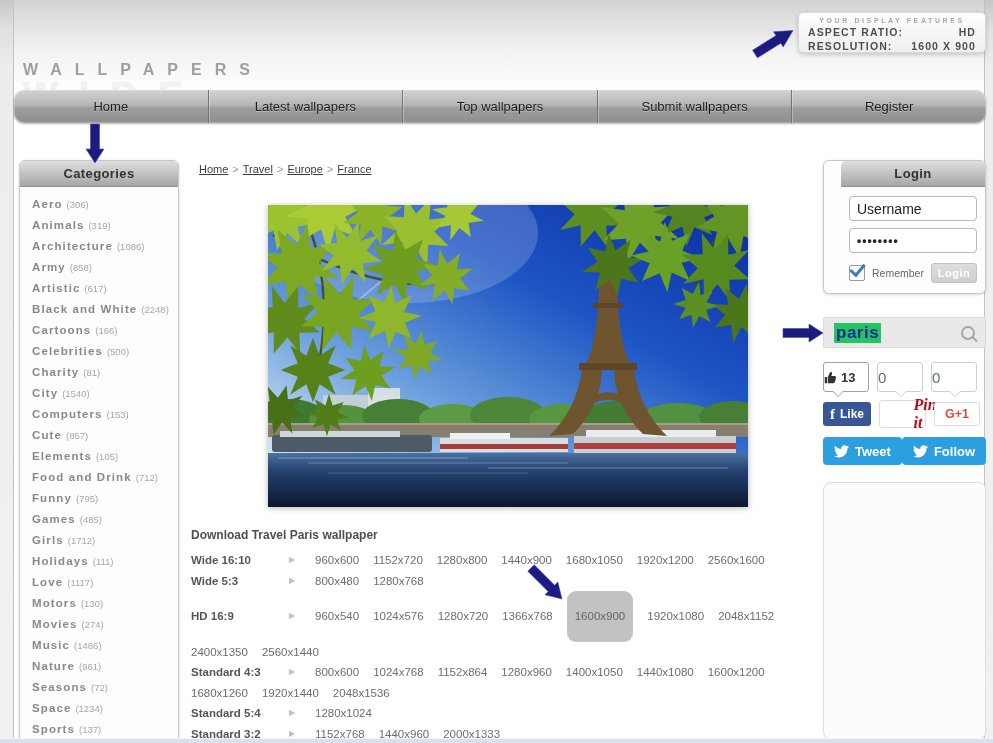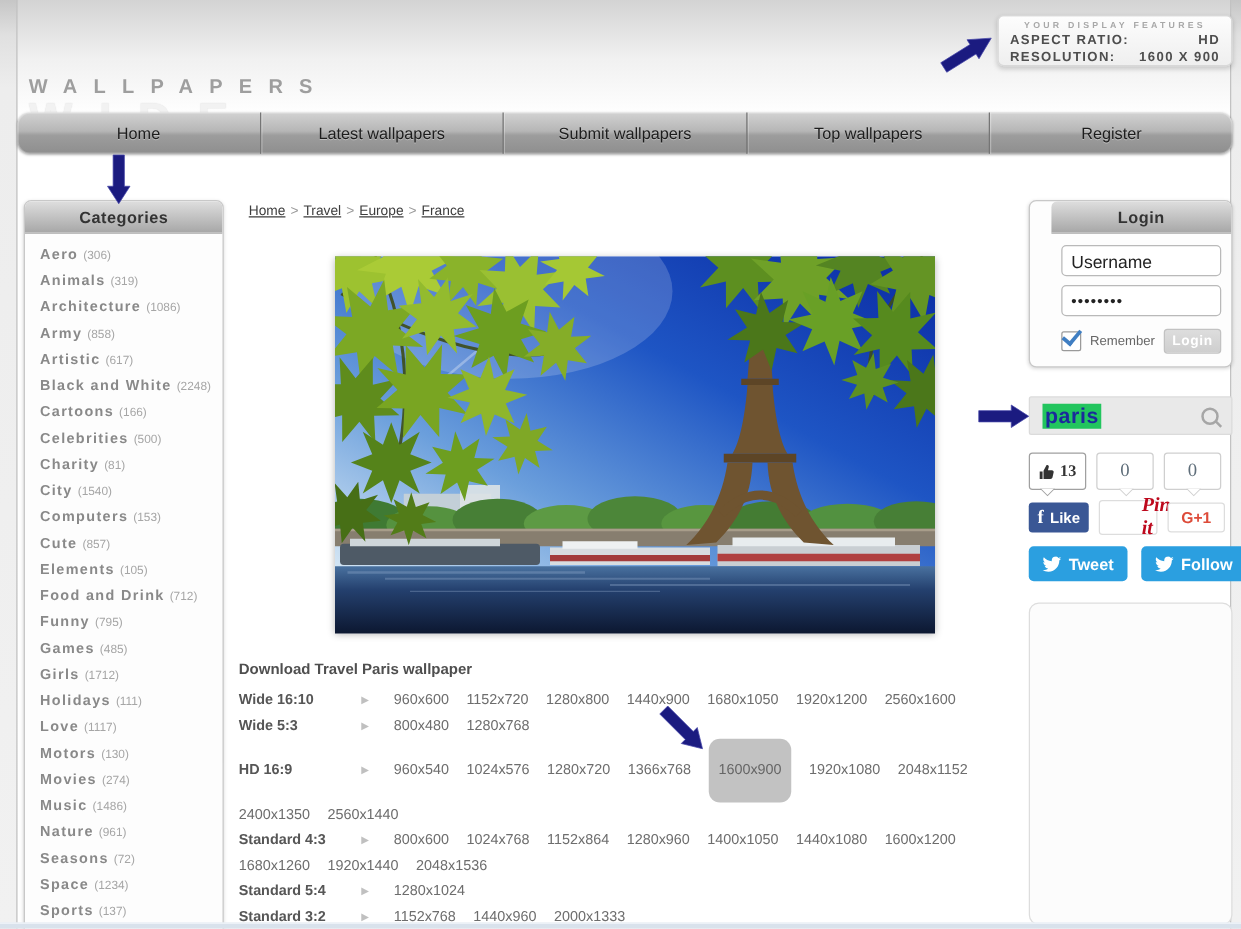--- a/index.html
+++ b/index.html
@@ -89,42 +89,42 @@
         background:#22c55e;padding:0 2px;letter-spacing:.5px;}
   .search-btn{margin-left:auto;width:34px;height:100%;display:flex;align-items:center;justify-content:center;cursor:pointer;}
   .mag{width:10px;height:10px;border:2px solid #a6a6a6;border-radius:50%;position:relative;}
   .mag::after{content:"";position:absolute;width:7px;height:2px;background:#a6a6a6;
         transform:rotate(45deg);left:8px;top:10px;}
 
   
   .social{position:absolute;left:809px;top:362px;width:167px;}
   .count-row{display:flex;gap:8px;}
   .count-bubble{width:46px;height:30px;background:#fff;border:1px solid #a0a0a0;border-radius:3px;
-        display:flex;align-items:center;justify-content:center;position:relative;
-        font-size:14px;color:#5f6e7a;box-sizing:border-box;font-family:Liberation Serif, serif;}
+        display:flex;align-items:center;position:relative;
+        font-size:14px;color:#5f6e7a;box-sizing:border-box;}
   .count-bubble.lite{border-color:#cfcfcf;font-size:15px;}
   .count-bubble::before{content:"";position:absolute;bottom:-6px;left:8px;border:6px solid transparent;
         border-top-color:#a0a0a0;border-bottom:none;}
   .count-bubble::after{content:"";position:absolute;bottom:-4.5px;left:9px;border:5px solid transparent;
         border-top-color:#fff;border-bottom:none;}
   .count-bubble.lite::before{border-top-color:#cfcfcf;left:17px;}
   .count-bubble.lite::after{left:18px;}
   .like-bubble{gap:4px;font-size:13px;color:#333;font-weight:bold;}
   .btn-row{display:flex;gap:8px;margin-top:10px;align-items:flex-start;}
   .fb-btn{width:48px;height:24px;background:var(--facebook-blue);border-radius:3px;color:#fff;
         display:flex;align-items:center;justify-content:center;font-size:12px;font-weight:bold;gap:5px;cursor:pointer;}
   .fb-f{font-family:"Liberation Serif",serif;font-size:15px;font-weight:bold;}
   .pin-btn{width:46px;height:28px;background:#fff;border:1px solid #ddd;border-radius:3px;
         display:flex;align-items:center;justify-content:center;cursor:pointer;margin-top:-2px;box-sizing:border-box;padding-left:45px;}
   .pin-text{font-family:"Liberation Serif",serif;font-style:italic;font-weight:bold;font-size:16px;
         color:var(--pinterest-red);}
   .g-btn{width:46px;height:24px;background:#fff;border:1px solid #ddd;border-radius:3px;
         display:flex;align-items:center;justify-content:center;font-size:12.5px;font-weight:bold;
         color:var(--google-red);cursor:pointer;box-sizing:border-box;}
-  .tweet-row{display:flex;gap:11px;margin-top:9px;}
+  .tweet-row{display:flex;margin-top:9px;}
   .tw-btn{height:28px;background:var(--twitter-blue);border-radius:4px;color:#fff;font-size:13px;
         font-weight:bold;display:flex;align-items:center;justify-content:center;gap:6px;
         padding:0 11px;cursor:pointer;}
 
   
   .ad-box{position:absolute;left:809px;top:482px;width:163px;height:258px;background:#fcfcfc;
         border:1px solid #ddd;border-radius:8px;box-sizing:border-box;}
 
   
   .bottom-strip{position:absolute;left:0;top:738px;width:993px;height:5px;background:#d9e2ec;
@@ -153,22 +153,22 @@
       </div>
       <div class="df-row">
         <span>RESOLUTION:</span>
         <span>1600 X 900</span>
       </div>
     </div>
 
     <div class="navbar">
       <div class="nav-item">Home</div>
       <div class="nav-item">Latest wallpapers</div>
+      <div class="nav-item">Top wallpapers</div>
       <div class="nav-item">Submit wallpapers</div>
-      <div class="nav-item">Top wallpapers</div>
       <div class="nav-item">Register</div>
     </div>
 
     <div class="breadcrumb">
       <span class="crumb">Home</span><span class="crumb-sep">&gt;</span><span class="crumb">Travel</span><span class="crumb-sep">&gt;</span><span class="crumb">Europe</span><span class="crumb-sep">&gt;</span><span class="crumb">France</span>
     </div>
 
     <div class="cat-box">
       <div class="panel-header">Categories</div>
       <div class="cat-list">

